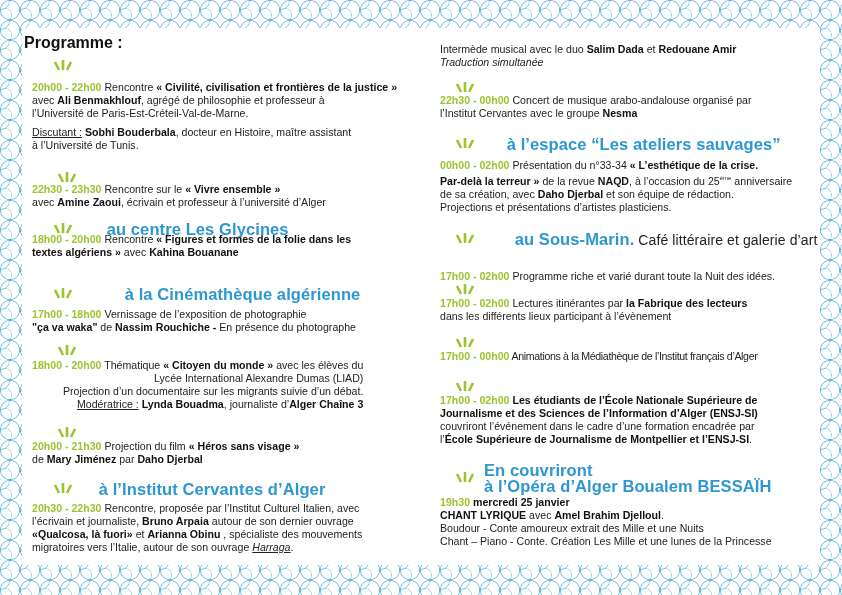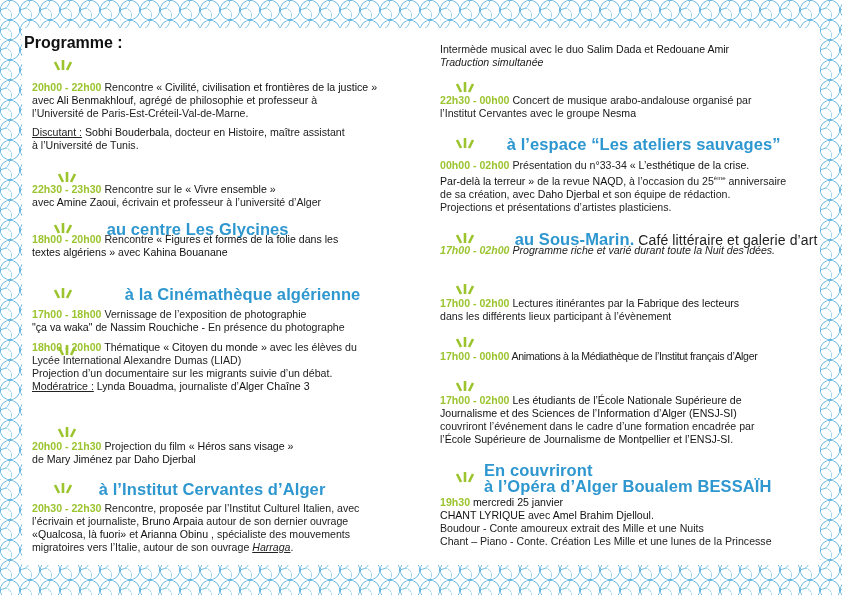--- a/index.html
+++ b/index.html
@@ -31,21 +31,21 @@
     font-size: 16.5px; color: #2f97cf; letter-spacing: 0.1px;
   }
   .venue .sub {
     font-weight: normal; font-size: 14px; color: #222; margin-left: 4px;
   }
   .line {
     font-family: "Liberation Sans", sans-serif; font-size: 10.6px; color: #222;
     line-height: 13px;
   }
   .time { color: #9bc42f; font-weight: bold; }
-  .b { font-weight: normal; color: #111; }
+  .b { font-weight: bold; color: #111; }
   .u { text-decoration: underline; }
   .i { font-style: italic; }
   .sup { font-size: 6px; vertical-align: super; }
   .spark { display: inline-block; width: 22px; height: 14px; }
   .spark svg { display: block; }
 </style>
 </head>
 <body>
 
 <div class="panel">
@@ -93,21 +93,21 @@
       <span style="margin-left:46px">à la Cinémathèque algérienne</span>
     </div>
     <div class="abs line" style="top:280px;">
       <div><span class="time">17h00 - 18h00</span><span>  Vernissage de l’exposition de photographie</span></div>
       <div><span class="b">"ça va waka"</span><span> de </span><span class="b">Nassim Rouchiche -</span><span> En présence du photographe</span></div>
     </div>
 
     <div class="abs" style="top:314px;left:24px;"><svg width="22" height="14" viewBox="0 0 22 14">
           <path d="M3 4 L7 12 M11 2 L11 12 M19 4 L15 12" stroke="#9bc42f" stroke-width="2.6"></path>
         </svg></div>
-    <div class="abs line" style="top:313px;">
+    <div class="abs line" style="top:331px;text-align:right;">
       <div><span class="time">18h00 - 20h00</span><span> Thématique </span><span class="b">« Citoyen du monde »</span><span> avec les élèves du</span></div>
       <div>Lycée International Alexandre Dumas (LIAD)</div>
       <div>Projection d’un documentaire sur les migrants suivie d’un débat.</div>
       <div><span class="u">Modératrice :</span> <span class="b">Lynda Bouadma</span><span>, journaliste d’</span><span class="b">Alger Chaîne 3</span></div>
     </div>
 
     <div class="abs" style="top:396px;left:24px;"><svg width="22" height="14" viewBox="0 0 22 14">
           <path d="M3 4 L7 12 M11 2 L11 12 M19 4 L15 12" stroke="#9bc42f" stroke-width="2.6"></path>
         </svg></div>
     <div class="abs line" style="top:412px;">
@@ -156,21 +156,21 @@
       <div><span>de sa création, avec </span><span class="b">Daho Djerbal</span><span> et son équipe de rédaction.</span></div>
       <div>Projections et présentations d’artistes plasticiens.</div>
     </div>
 
     <div class="abs venue" style="top:202px;left:14px;">
       <span class="spark"><svg width="22" height="14" viewBox="0 0 22 14">
             <path d="M3 4 L7 12 M11 2 L11 12 M19 4 L15 12" stroke="#9bc42f" stroke-width="2.6"></path>
           </svg></span>
       <span style="margin-left:34px">au Sous-Marin.</span><span class="sub">Café littéraire et galerie d’art</span>
     </div>
-    <div class="abs line" style="top:216px;font-style:italic;">
+    <div class="abs line" style="top:242px;">
       <div><span class="time">17h00 - 02h00</span><span> Programme riche et varié durant toute la Nuit des idées.</span></div>
     </div>
 
     <div class="abs" style="top:253px;left:14px;"><svg width="22" height="14" viewBox="0 0 22 14">
           <path d="M3 4 L7 12 M11 2 L11 12 M19 4 L15 12" stroke="#9bc42f" stroke-width="2.6"></path>
         </svg></div>
     <div class="abs line" style="top:269px;">
       <div><span class="time">17h00 - 02h00</span><span>  Lectures itinérantes par </span><span class="b">la Fabrique des lecteurs</span></div>
       <div>dans les différents lieux participant à l’évènement</div>
     </div>

